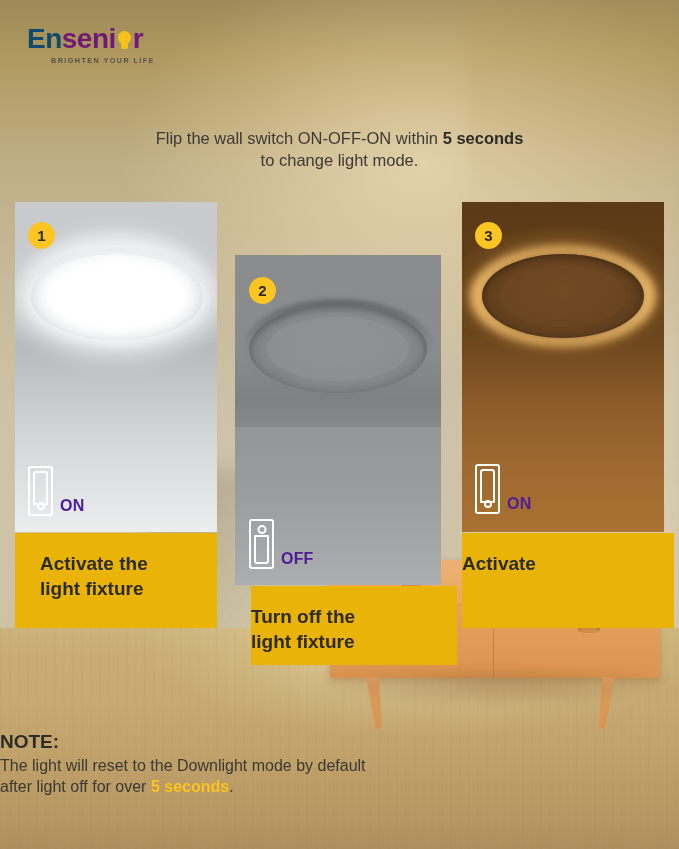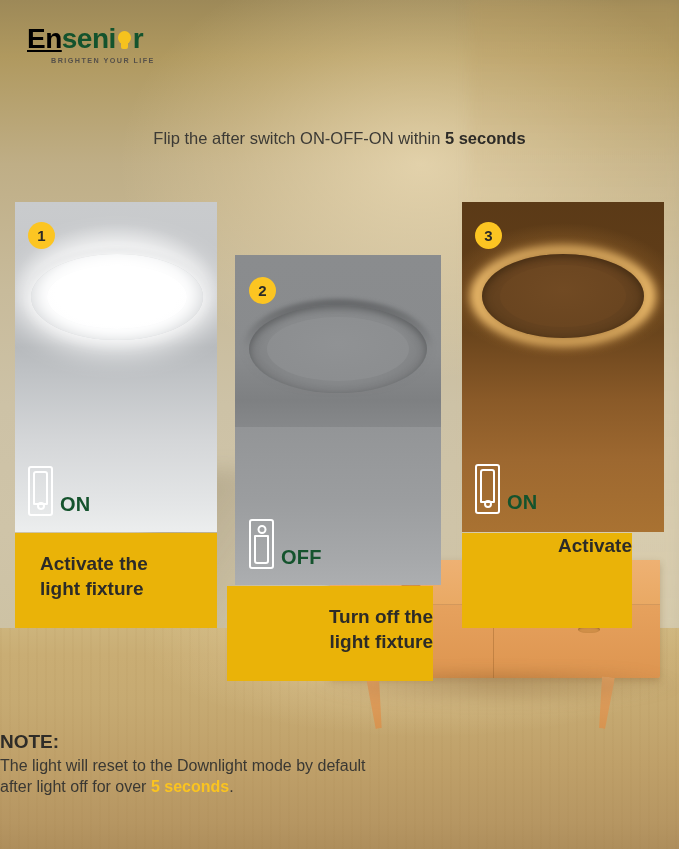--- a/index.html
+++ b/index.html
@@ -138,22 +138,22 @@
     left: 27px; top: 25px;
     width: 150px;
   }
   .logo-word {
     font-size: 28px;
     font-weight: bold;
     letter-spacing: -0.5px;
     line-height: 1;
     white-space: nowrap;
   }
-  .logo-en { color: #000000; text-decoration: underline; }
-  .logo-senior { color: #14532d; }
+  .logo-en { color: #0c4a6e; }
+  .logo-senior { color: #701a75; }
   .bulb-o {
     display: inline-block;
     position: relative;
     width: 17px; height: 20px;
     vertical-align: -3px;
   }
   .bulb-o .glass {
     position: absolute;
     left: 2px; top: 0;
     width: 13px; height: 13px;
@@ -395,23 +395,23 @@
     width: 9px; height: 9px;
     border: 2px solid #ffffff;
     border-radius: 50%;
     box-sizing: border-box;
   }
   .sw-off .sw-rocker {
     top: 14px; bottom: 3.4px;
     border-radius: 1px 1px 3px 3px;
   }
   .sw-label {
-    font-size: 20px;
-    font-weight: bold;
-    color: #14532d;
+    font-size: 16px;
+    font-weight: bold;
+    color: #4c1d95;
     letter-spacing: 0.2px;
     line-height: 1;
     padding-bottom: 2px;
   }
 
   
   .caption {
     position: absolute;
     background: #eab308;
     color: #2c2b28;
@@ -421,29 +421,30 @@
     z-index: 8;
     box-sizing: border-box;
   }
   .cap1 {
     left: 15px; top: 533px;
     width: 202px; height: 95px;
     padding: 18px 0 0 25px;
     text-align: left;
   }
   .cap2 {
-    left: 227px; top: 586px;
-    width: 206px; height: 95px;
+    left: 251px; top: 586px;
+    width: 206px; height: 79px;
     padding-top: 18px;
-    text-align: right;
+    text-align: left;
   }
   .cap3 {
     left: 462px; top: 533px;
-    width: 170px; height: 95px;
-    text-align: right;
+    width: 212px; height: 95px;
+    padding-top: 18px;
+    text-align: left;
   }
 
   
   .note-wrap {
     position: absolute;
     left: 0; top: 730px;
     width: 679px;
     z-index: 9;
   }
   .note-title {
@@ -484,21 +485,22 @@
   </div>
   <div class="cabinet-shadow"></div>
 
   <div class="logo">
     <div class="logo-word"><span class="logo-en">En</span><span class="logo-senior">seni</span><span class="bulb-o"><span class="glass"></span><span class="neck"></span></span><span class="logo-senior">r</span></div>
     <div class="logo-tag">BRIGHTEN YOUR LIFE</div>
   </div>
 
 
   <div class="subtitle">
-    <span>Flip the after switch ON-OFF-ON within </span><b>5 seconds</b><br>
+    <span>Flip the wall switch ON-OFF-ON within </span><b>5 seconds</b><br>
+    <span>to change light mode.</span>
   </div>
 
   <div class="panel p1">
     <div class="panel-img">
       <div class="fixture-rim"></div>
       <div class="fixture"></div>
     </div>
     <div class="badge">1</div>
     <div class="switch-block">
       <div class="sw-body sw-on">

